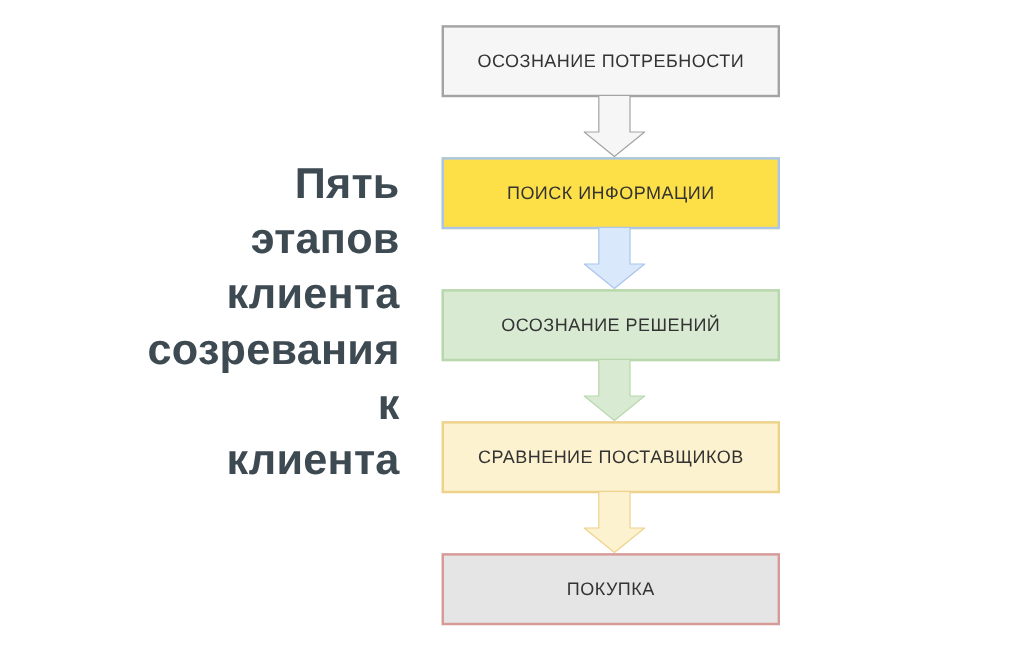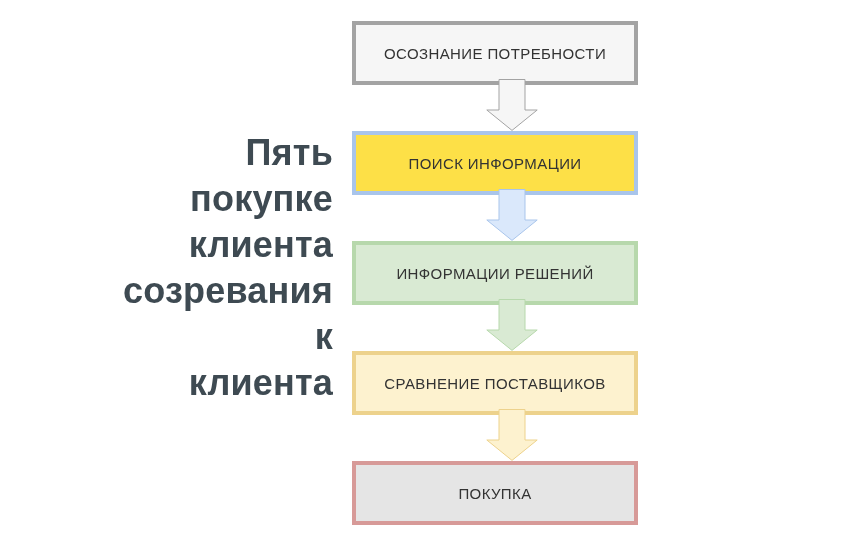--- a/index.html
+++ b/index.html
@@ -22,24 +22,24 @@
     width: 333px;
     text-align: right;
     font-size: 36px;
     font-weight: bold;
     line-height: 46px;
     color: #3e4a52;
     letter-spacing: 0.2px;
   }
   .flow-step {
     position: absolute;
-    left: 352px;
+    left: 368px;
     width: 278px;
     height: 56px;
-    border: 4px solid #22c55e;
+    border: 2px solid #22c55e;
     background: #f6f6f6;
     display: flex;
     align-items: center;
     justify-content: center;
   }
   .flow-step .step-label {
     font-size: 15px;
     color: #333333;
     letter-spacing: 0.4px;
     text-align: center;
@@ -62,21 +62,21 @@
   .pos-arrow-3 { top: 409px; }
   .pos-step-4 { top: 461px; }
 </style>
 </head>
 <body>
 
 <div class="canvas">
 
   <div class="title-block" style="color: rgb(62, 74, 82);">
     <div>Пять</div>
-    <div>покупке</div>
+    <div>этапов</div>
     <div>клиента</div>
     <div>созревания</div>
     <div>к</div>
     <div>клиента</div>
   </div>
 
   <div class="flow-step pos-step-0" style="background: rgb(246, 246, 246); border-color: rgb(163, 163, 163);">
     <span class="step-label" style="color: rgb(51, 51, 51);">ОСОЗНАНИЕ ПОТРЕБНОСТИ</span>
   </div>
 
@@ -86,21 +86,21 @@
 
   <div class="flow-step pos-step-1" style="background: #fde047; border-color: rgb(169, 197, 235);">
     <span class="step-label" style="color: rgb(51, 51, 51);">ПОИСК ИНФОРМАЦИИ</span>
   </div>
 
   <svg class="flow-arrow pos-arrow-1" viewBox="0 0 52 52">
     <polygon points="13,0.5 13,31 0.8,31 26,51.4 51.2,31 39,31 39,0.5" fill="#dae8fb" stroke="#a9c5eb" stroke-width="1" stroke-linejoin="round"></polygon>
   </svg>
 
   <div class="flow-step pos-step-2" style="background: rgb(217, 234, 211); border-color: rgb(183, 216, 172);">
-    <span class="step-label" style="color: rgb(51, 51, 51);">ИНФОРМАЦИИ РЕШЕНИЙ</span>
+    <span class="step-label" style="color: rgb(51, 51, 51);">ОСОЗНАНИЕ РЕШЕНИЙ</span>
   </div>
 
   <svg class="flow-arrow pos-arrow-2" viewBox="0 0 52 52">
     <polygon points="13,0.5 13,31 0.8,31 26,51.4 51.2,31 39,31 39,0.5" fill="#d9ead3" stroke="#b7d8ac" stroke-width="1" stroke-linejoin="round"></polygon>
   </svg>
 
   <div class="flow-step pos-step-3" style="background: rgb(253, 242, 207); border-color: rgb(237, 210, 140);">
     <span class="step-label" style="color: rgb(51, 51, 51);">СРАВНЕНИЕ ПОСТАВЩИКОВ</span>
   </div>
 

